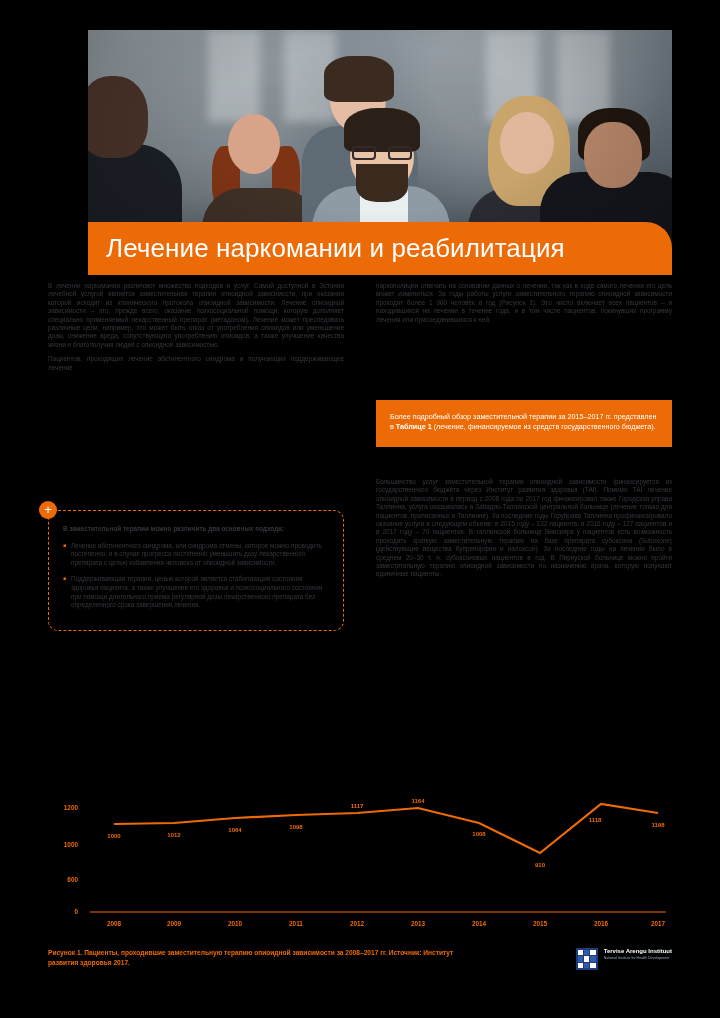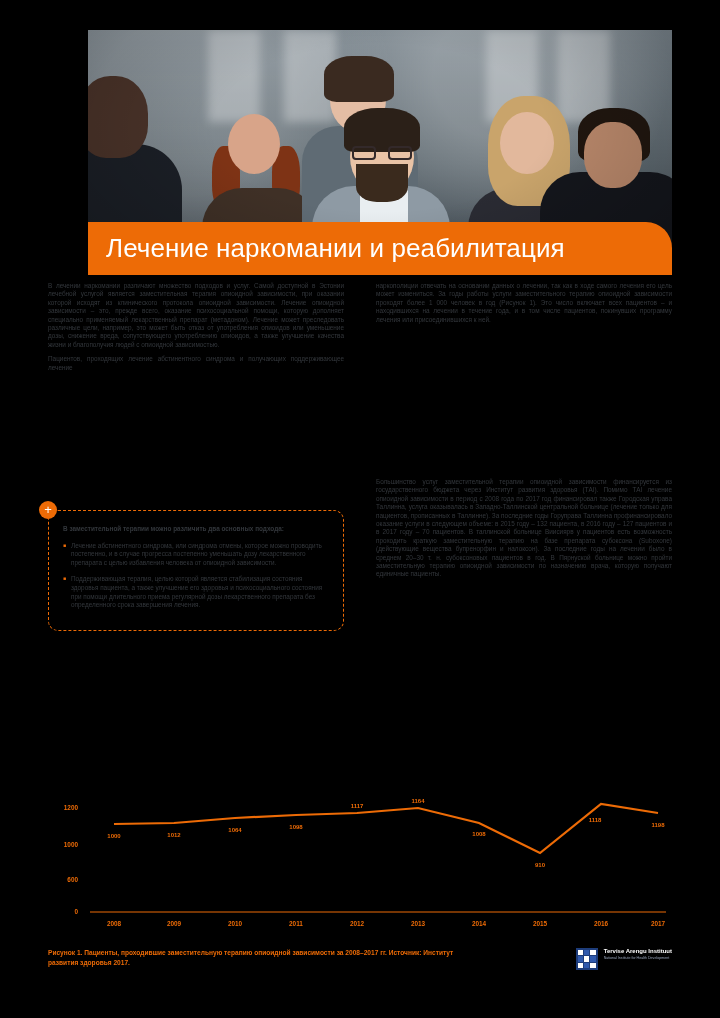--- a/index.html
+++ b/index.html
@@ -289,20 +289,23 @@
   <div class="body-wrap">
     <div class="col left">
       <p>В лечении наркомании различают множество подходов и услуг. Самой доступной в Эстонии лечебной услугой является заместительная терапия опиоидной зависимости, при оказании которой исходят из клинического протокола опиоидной зависимости. Лечение опиоидной зависимости – это, прежде всего, оказание психосоциальной помощи, которую дополняет специально применяемый лекарственный препарат (метадоном). Лечение может преследовать различные цели, например, это может быть отказ от употребления опиоидов или уменьшение дозы, снижение вреда, сопутствующего употреблению опиоидов, а также улучшение качества жизни и благополучия людей с опиоидной зависимостью.</p>
       <p>Пациентов, проходящих лечение абстинентного синдрома и получающих поддерживающее лечение</p>
     </div>
 
     <div class="col right">
       <p>наркополиции отвечать на основании данных о лечении, так как в ходе самого лечения его цель может измениться. За годы работы услуги заместительного терапию опиоидной зависимости проходят более 1 000 человек в год (Рисунок 1). Это число включает всех пациентов – и находившихся на лечении в течение года, и в том числе пациентов, покинувших программу лечения или присоединившихся к ней.</p>
     </div>
 
+    <div class="callout">
+      <span>Более подробный обзор заместительной терапии за 2015–2017 гг. представлен в </span><b>Таблице 1</b><span> (лечение, финансируемое из средств государственного бюджета).</span>
+    </div>
 
     <div class="col right" style="top:196px;">
       <p>Большинство услуг заместительной терапии опиоидной зависимости финансируется из государственного бюджета через Институт развития здоровья (ТАІ). Помимо ТАІ лечение опиоидной зависимости в период с 2008 года по 2017 год финансировал также Городская управа Таллинна, услуга оказывалась в Западно-Таллинской центральной больнице (лечение только для пациентов, прописанных в Таллинне). За последние годы Горуправа Таллинна профинансировало оказание услуги в следующем объеме: в 2015 году – 132 пациента, в 2016 году – 127 пациентов и в 2017 году – 70 пациентов. В таллинской больнице Виисиярв у пациентов есть возможность проходить краткую заместительную терапию на базе препарата субоксона (Suboxone) (действующие веществa бупренорфин и налоксон). За последние годы на лечении было в среднем 20–30 т. н. субоксоновых пациентов в год. В Пярнуской больнице можно пройти заместительную терапию опиоидной зависимости по назначению врача, которую получают единичные пациенты.</p>
     </div>
 
     <div class="plus-badge">+</div>
     <div class="dashed">
       <div class="lead">В заместительной терапии можно различить два основных подхода:</div>
       <div class="bullet">Лечение абстинентного синдрома, или синдрома отмены, которое можно проводить постепенно, и в случае прогресса постепенно уменьшать дозу лекарственного препарата с целью избавления человека от опиоидной зависимости.</div>
       <div class="bullet">Поддерживающая терапия, целью которой является стабилизация состояния здоровья пациента, а также улучшение его здоровья и психосоциального состояния при помощи длительного приема регулярной дозы лекарственного препарата без определенного срока завершения лечения.</div>

